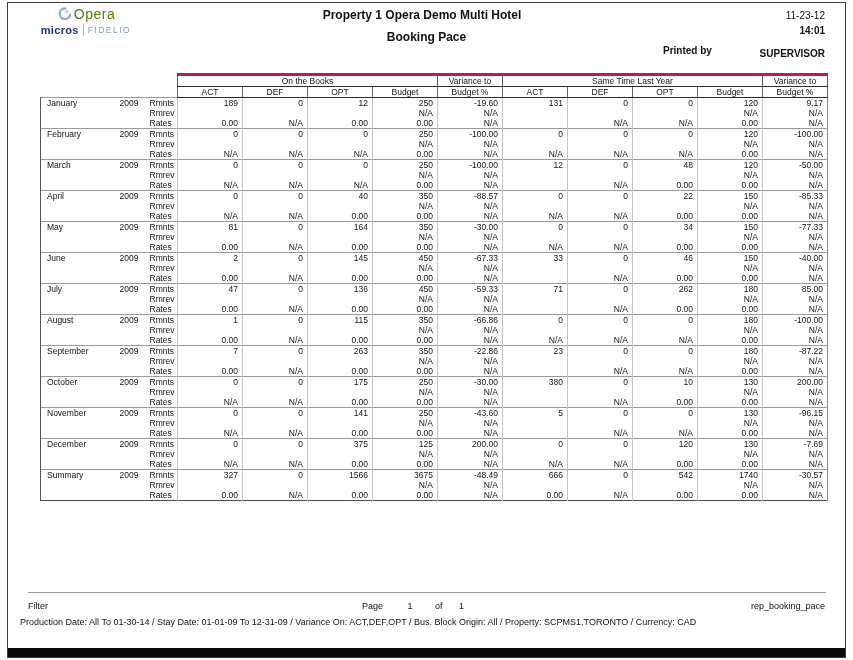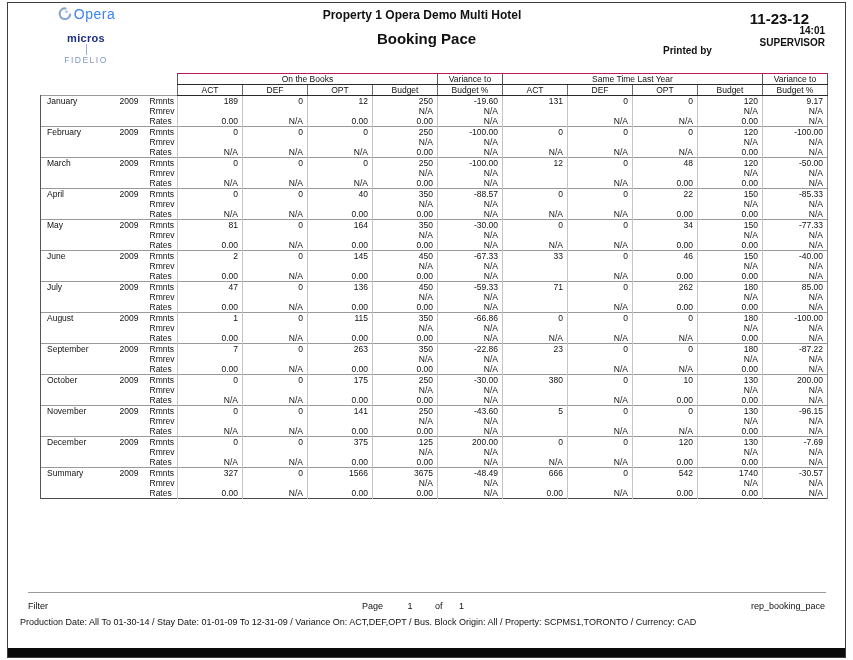--- a/index.html
+++ b/index.html
@@ -16,45 +16,45 @@
     border: 1px solid #3c3c3c; background: #ffffff;
   }
   .bottom-bar {
     position: absolute; left: 8px; bottom: 3px; width: 837px; height: 9px;
     background: #0a0a0a;
   }
   
   .logo { position: absolute; left: 26px; top: 6px; width: 120px; }
   .logo-opera {
     display: flex; align-items: center; justify-content: center;
-    font-size: 14px; font-weight: 500; color: #3b82f6; letter-spacing: .5px;
+    font-size: 14px; font-weight: 500; color: #4d7c0f; letter-spacing: .5px;
   }
   .logo-opera svg { margin-right: 2px; }
   .logo-micros {
-    display: flex; align-items: center; justify-content: center; margin-top: 10px; flex-direction: column;
+    display: flex; align-items: center; justify-content: center; margin-top: 2px;
   }
   .micros-txt { font-size: 11px; font-weight: bold; color: #1d2f85; letter-spacing: .3px; }
   .logo-sep { width: 1px; height: 11px; background: #9fb0d8; margin: 0 4px; }
   .fidelio-txt { font-size: 8.5px; color: #8096c5; letter-spacing: 1.5px; }
   
   .rpt-title { position: absolute; left: 0; top: 8px; width: 844px; text-align: center; font-size: 12px; font-weight: bold; }
-  .rpt-subtitle { position: absolute; left: 0; top: 30px; width: 853px; text-align: center; font-size: 15px; font-weight: bold; }
-  .rpt-date { position: absolute; right: 44px; top: 10px; font-size: 15px; font-weight: bold; }
+  .rpt-subtitle { position: absolute; left: 0; top: 30px; width: 853px; text-align: center; font-size: 12px; font-weight: bold; }
+  .rpt-date { position: absolute; right: 28px; top: 10px; font-size: 10px; font-weight: normal; }
   .rpt-time { position: absolute; right: 28px; top: 25px; font-size: 10px; font-weight: bold; }
   .printed-by-label { position: absolute; left: 663px; top: 45px; font-size: 10px; font-weight: bold; }
-  .printed-by-value { position: absolute; right: 28px; top: 37px; font-size: 10px; font-weight: bold; }
+  .printed-by-value { position: absolute; right: 28px; top: 48px; font-size: 10px; font-weight: bold; }
   
   .tbl-wrap { position: absolute; left: 40px; top: 73px; }
   table { border-collapse: collapse; table-layout: fixed; border-bottom: 1px solid #4a4a4a; }
   col.c-month { width: 108px; }
   col.c-rlabel { width: 29px; }
   col.c-data { width: 65px; }
   th, td { font-size: 8.5px; font-weight: normal; height: 10px; line-height: 10px; overflow: hidden; white-space: nowrap; }
   thead th { text-align: center; }
-  .gh { border-top: 1px solid #be185d; border-bottom: 1px solid #2a2a2a; }
+  .gh { border-top: 3px solid #be185d; border-bottom: 1px solid #2a2a2a; }
   .gb-l { border-left: 1px solid #555; }
   .gb-r { border-right: 1px solid #555; }
   .ch { border-bottom: 1px solid #2a2a2a; border-left: 1px solid #6a6a6a; }
   .ch-last { border-right: 1px solid #6a6a6a; }
   .spacer { border: none; }
   td.month {
     vertical-align: top; border-left: 1px solid #555;
     padding: 0 10px 0 6px;
   }
   td.month .mwrap { display: flex; justify-content: space-between; }

